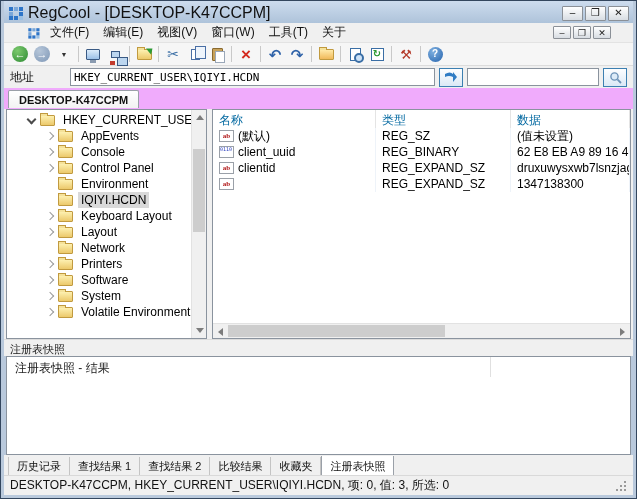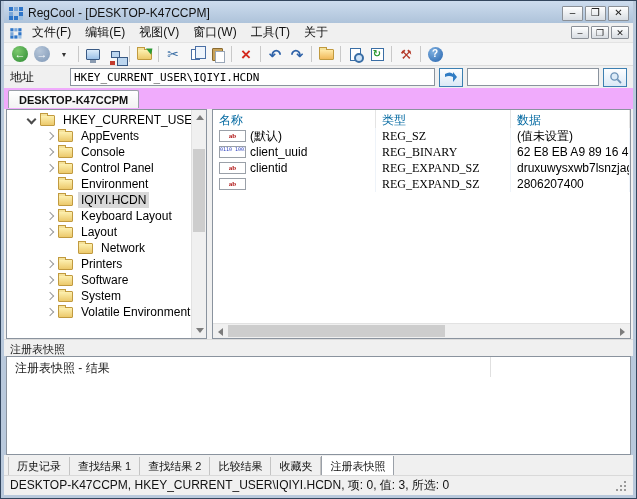--- a/index.html
+++ b/index.html
@@ -9,28 +9,28 @@
     border:1px solid #33465e; background:#b9c9dc;
     padding:0 3px 3px; display:flex; flex-direction:column;
   }
   
   .titlebar{ height:22px; display:flex; align-items:center; padding:2px 4px 0 4px;
     background:linear-gradient(#cddcee,#aec3da); }
   .logo{ width:15px; height:14px; position:relative; margin-right:5px; flex:0 0 auto;}
   .logo::before{ content:""; position:absolute; left:1px; top:1px; width:4px; height:4px; background:#2e75c8;
     box-shadow:5px 0 0 #7aa7d9, 10px 0 0 #2e75c8, 0 5px 0 #7aa7d9, 10px 5px 0 #2e75c8,
                0 9px 0 #2e75c8, 5px 9px 0 #2e75c8, 10px 9px 0 #9bc0e4; }
-  .title-text{ font-size:12px; color:#111; flex:1; white-space:nowrap; overflow:hidden; }
+  .title-text{ font-size:16px; color:#111; flex:1; white-space:nowrap; overflow:hidden; }
   .winbtns{ display:flex; gap:2px; }
   .winbtn{ width:21px; height:15px; border:1px solid #8b9097; background:linear-gradient(#ffffff,#d8dde3);
     font-size:10px; line-height:12px; text-align:center; color:#222; border-radius:1px;
     display:flex; align-items:center; justify-content:center; cursor:default; }
   .winbtn.small{ width:18px; height:13px; font-size:9px; }
   
-  .menubar{ height:20px; background:#f0f0f0; display:flex; align-items:center; padding:0 4px;
+  .menubar{ height:20px; background:#f0f0f0; display:flex; align-items:center; padding:0 22px;
     border-bottom:1px solid #e3e3e3; }
   .logo.mini{ transform:scale(.8); margin-right:2px; }
   .menu-item{ font-size:12px; color:#111; padding:2px 7px; cursor:default; }
   .mdi-btns{ margin-left:auto; display:flex; gap:2px; }
   
   .toolbar{ height:23px; background:#f6f6f6; display:flex; align-items:center; padding:0 5px;
     border-bottom:1px solid #dcdcdc; }
   .tb-btn{ width:22px; height:20px; display:flex; align-items:center; justify-content:center; cursor:default; }
   .tb-sep{ width:1px; height:16px; background:#c9c9c9; margin:0 3px; }
   .tb-ic{ font-size:13px; line-height:1; display:flex; align-items:center; justify-content:center; }
@@ -95,22 +95,22 @@
   .h-track{ flex:1; position:relative; }
   .h-thumb{ position:absolute; top:1px; bottom:1px; left:0; width:56%; background:#cdcdcd; cursor:default; }
   .splitter-v{ width:5px; background:#f0f0f0; cursor:ew-resize; }
   
   .list-panel{ flex:1; border:1px solid #8a939e; background:#fff; display:flex; flex-direction:column; overflow:hidden; }
   .list-head{ display:flex; height:18px; background:#fff; font-size:12px; color:#0369a1; flex:0 0 auto; }
   .list-head .hcell{ padding:2px 6px; border-right:1px solid #e4e4e4; cursor:default; }
   .list-body{ flex:1; overflow:hidden; }
   .lrow{ display:flex; height:16px; align-items:center; font-size:12px; cursor:default; }
   .cell{ padding:0 6px; white-space:nowrap; overflow:hidden; display:flex; align-items:center; gap:4px; border-right:1px solid #eef3f9; height:100%; }
-  .c-name{ width:163px; flex:0 0 auto; } .c-type{ width:135px; flex:0 0 auto;font-family:Liberation Serif, serif; } .c-data{ flex:1; }
-  .vic{ width:27px; height:12px; border:1px solid #9aa0a8; background:#fff; font-size:7px; line-height:10px; text-align:center; flex:0 0 auto; display:block; overflow:hidden; }
+  .c-name{ width:163px; flex:0 0 auto; } .c-type{ width:135px; flex:0 0 auto; } .c-data{ flex:1; }
+  .vic{ width:15px; height:12px; border:1px solid #9aa0a8; background:#fff; font-size:7px; line-height:10px; text-align:center; flex:0 0 auto; display:block; overflow:hidden; }
   .ic-string{ color:#b01616; font-weight:bold; font-family:"Liberation Serif",serif; }
   .ic-binary{ color:#2b3fbf; font-size:5px; line-height:5px; letter-spacing:0; font-family:"DejaVu Sans Mono",monospace; }
   
   .snap-caption{ height:17px; background:#f0f0f0; font-size:11px; color:#222; padding:2px 6px; border-top:1px solid #dcdcdc; }
   .snap-box{ flex:1; margin:0 2px; border:1px solid #8a939e; background:#fff; overflow:hidden; }
   .snap-head{ display:flex; height:20px; font-size:12px; color:#222; }
   .snap-hcell{ width:484px; padding:3px 8px; border-right:1px solid #e0e0e0; cursor:default; }
   
   .bottabs{ height:20px; background:#f0f0f0; display:flex; align-items:flex-start; padding:1px 4px 0; }
   .btab{ font-size:11px; color:#111; padding:2px 8px 3px; border-right:1px solid #c4c4c4; cursor:default; margin-top:1px; }
@@ -286,21 +286,21 @@
           <div class="tree-item" style="padding-left: 36px;">
     <span class="expander collapsed"></span>
     <span class="fold"></span>
     <span class="t-label">Keyboard Layout</span>
   </div>
           <div class="tree-item" style="padding-left: 36px;">
     <span class="expander collapsed"></span>
     <span class="fold"></span>
     <span class="t-label">Layout</span>
   </div>
-          <div class="tree-item" style="padding-left: 36px; margin-left: 20px;">
+          <div class="tree-item" style="padding-left: 36px;">
     <span class="expander"></span>
     <span class="fold"></span>
     <span class="t-label">Network</span>
   </div>
           <div class="tree-item" style="padding-left: 36px;">
     <span class="expander collapsed"></span>
     <span class="fold"></span>
     <span class="t-label">Printers</span>
   </div>
           <div class="tree-item" style="padding-left: 36px;">
@@ -361,21 +361,21 @@
       <span>clientid</span>
     </span>
     <span class="cell c-type">REG_EXPAND_SZ</span>
     <span class="cell c-data">druxuwysxwb7lsnzjagrted</span>
   </div>
           <div class="lrow">
     <span class="cell c-name">
       <span class="vic ic-string">ab</span>
     </span>
     <span class="cell c-type">REG_EXPAND_SZ</span>
-    <span class="cell c-data">2806207400</span>
+    <span class="cell c-data">1347138300</span>
   </div>
         </div>
       <div class="hscroll">
         <span class="sb-btn">
             <span class="arr left"></span>
           </span>
         <span class="h-track">
             <span class="h-thumb"></span>
           </span>
         <span class="sb-btn">

